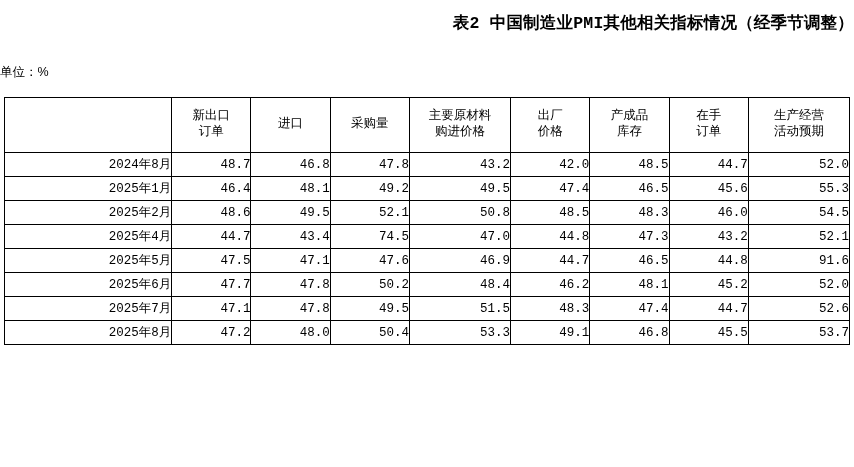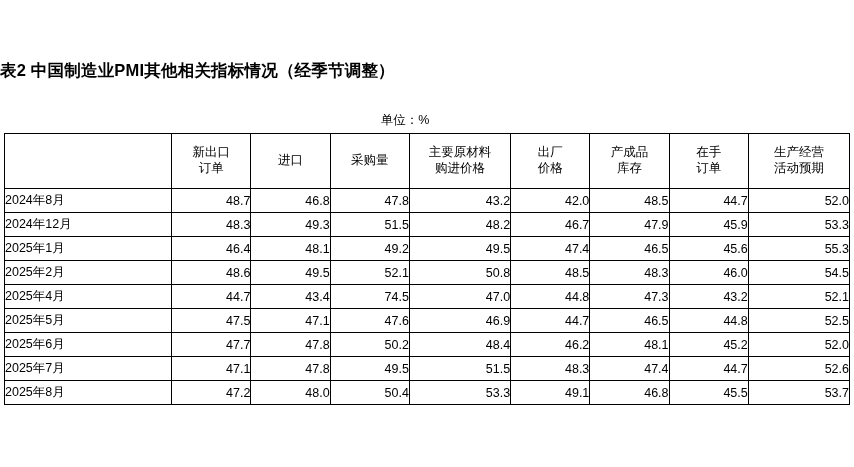--- a/index.html
+++ b/index.html
@@ -14,41 +14,41 @@
     color: #000000;
     overflow: hidden;
   }
   .page {
     position: relative;
     width: 854px;
     height: 467px;
     box-sizing: border-box;
   }
   .title {
-    text-align: left;
+    text-align: right;
     font-size: 16.5px;
     font-weight: bold;
     letter-spacing: 0.2px;
     padding-top: 12px;
-    font-family: Liberation Sans, sans-serif;
-    margin-top: 48px;
+    font-family: Liberation Mono, monospace;
   }
   .unit-row {
-    text-align: center;
+    text-align: left;
     font-size: 12.5px;
     padding-right: 44px;
     padding-top: 30px;
     padding-bottom: 4px;
     font-family: "Liberation Sans", "DejaVu Sans", sans-serif;
   }
   table.pmi {
     border-collapse: collapse;
-    margin: 0 auto;
+    margin: 12px auto;
     width: 846px;
     table-layout: fixed;
+    font-family: Liberation Mono, monospace;
   }
   table.pmi td, table.pmi th {
     border: 1px solid #000000;
     font-size: 12.5px;
     font-weight: normal;
     padding: 0;
     vertical-align: middle;
   }
   th.corner {
     border-top: none;
@@ -56,20 +56,21 @@
     width: 152px;
   }
   th.hcell {
     height: 54px;
     text-align: center;
     line-height: 1.25;
     padding: 2px 3px;
   }
   td.rowlabel {
     border-left: none;
+    text-align: right;
     padding: 0 9px 0 0;
     height: 23px;
     white-space: nowrap;
   }
   td.val {
     text-align: right;
     padding: 0 9px 0 0;
     height: 23px;
   }
   .col-narrow { width: 72px; }
@@ -115,31 +116,20 @@
           <td class="val">48.7</td>
           <td class="val">46.8</td>
           <td class="val">47.8</td>
           <td class="val">43.2</td>
           <td class="val">42.0</td>
           <td class="val">48.5</td>
           <td class="val">44.7</td>
           <td class="val">52.0</td>
         </tr>
         <tr>
-          <td class="rowlabel">2024年12月</td>
-          <td class="val">48.3</td>
-          <td class="val">49.3</td>
-          <td class="val">51.5</td>
-          <td class="val">48.2</td>
-          <td class="val">46.7</td>
-          <td class="val">47.9</td>
-          <td class="val">45.9</td>
-          <td class="val">53.3</td>
-        </tr>
-        <tr>
           <td class="rowlabel">2025年1月</td>
           <td class="val">46.4</td>
           <td class="val">48.1</td>
           <td class="val">49.2</td>
           <td class="val">49.5</td>
           <td class="val">47.4</td>
           <td class="val">46.5</td>
           <td class="val">45.6</td>
           <td class="val">55.3</td>
         </tr>
@@ -167,21 +157,21 @@
         </tr>
         <tr>
           <td class="rowlabel">2025年5月</td>
           <td class="val">47.5</td>
           <td class="val">47.1</td>
           <td class="val">47.6</td>
           <td class="val">46.9</td>
           <td class="val">44.7</td>
           <td class="val">46.5</td>
           <td class="val">44.8</td>
-          <td class="val">52.5</td>
+          <td class="val">91.6</td>
         </tr>
         <tr>
           <td class="rowlabel">2025年6月</td>
           <td class="val">47.7</td>
           <td class="val">47.8</td>
           <td class="val">50.2</td>
           <td class="val">48.4</td>
           <td class="val">46.2</td>
           <td class="val">48.1</td>
           <td class="val">45.2</td>

